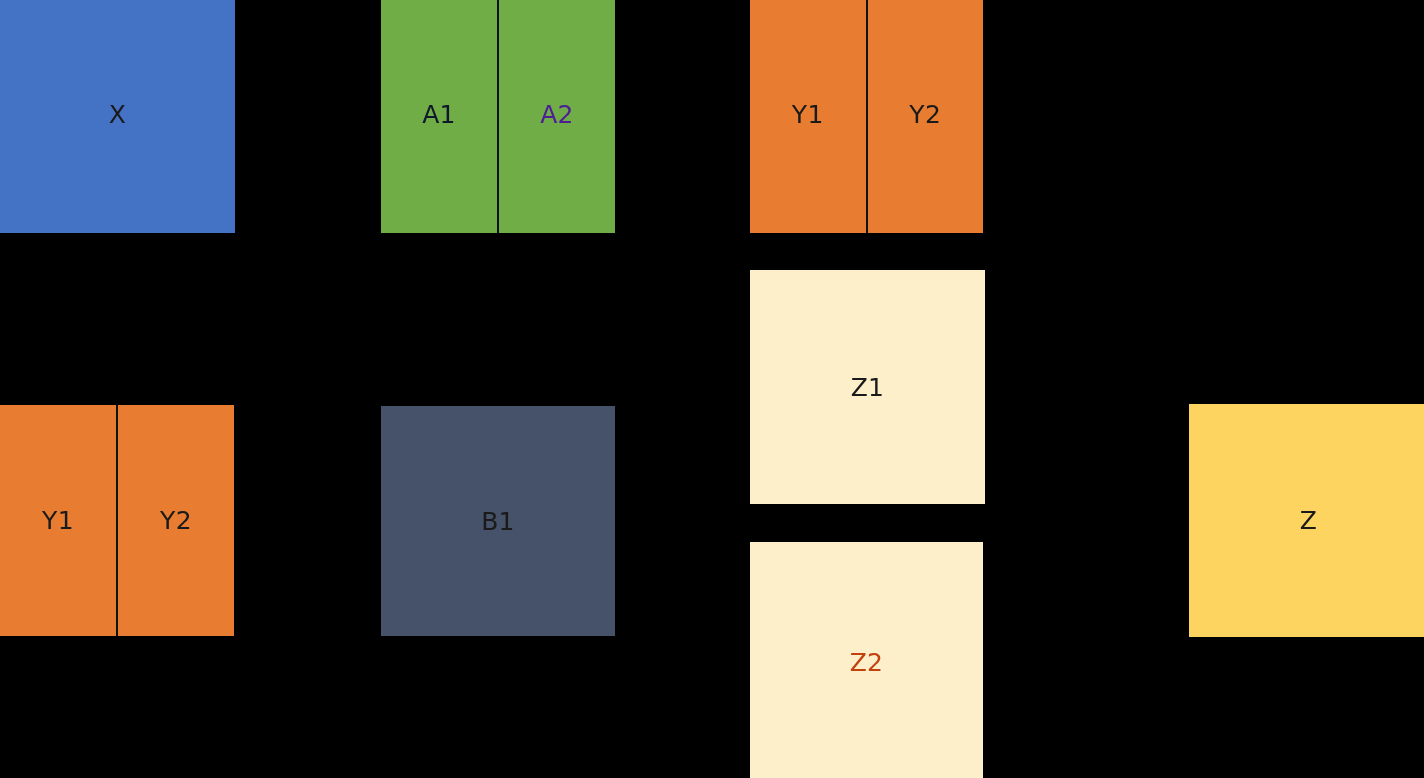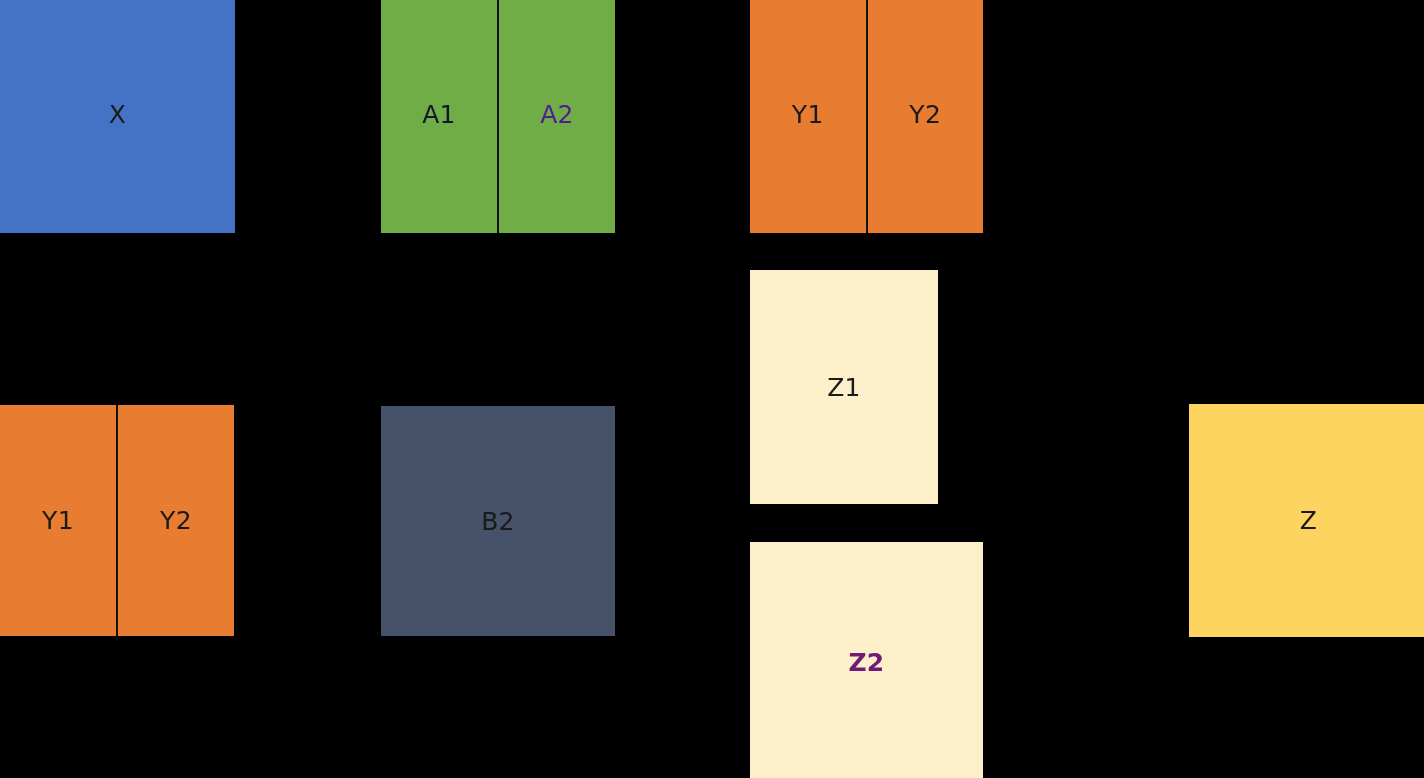--- a/index.html
+++ b/index.html
@@ -75,41 +75,41 @@
       </div>
     </div>
     <div class="node" style="left: 750px; top: -4px; width: 233px; height: 237px; background: rgb(232, 125, 49);">
       <div class="cell">
         <span class="cell-label" style="color: rgb(26, 26, 26);">Y1</span>
       </div>
       <div class="cell">
         <span class="cell-label" style="color: rgb(26, 26, 26);">Y2</span>
       </div>
     </div>
-    <div class="node" style="left: 750px; top: 270px; width: 188px; height: 234px; background: rgb(253, 239, 202);">
+    <div class="node" style="left: 750px; top: 270px; width: 235px; height: 234px; background: rgb(253, 239, 202);">
       <div class="cell">
         <span class="cell-label" style="color: rgb(26, 26, 26);">Z1</span>
       </div>
     </div>
     <div class="node" style="left: 0px; top: 405px; width: 234px; height: 231px; background: rgb(232, 125, 49);">
       <div class="cell">
         <span class="cell-label" style="color: rgb(26, 26, 26);">Y1</span>
       </div>
       <div class="cell">
         <span class="cell-label" style="color: rgb(26, 26, 26);">Y2</span>
       </div>
     </div>
     <div class="node vertical" style="left: 381px; top: 406px; width: 234px; height: 230px; background: rgb(69, 82, 105);">
       <div class="cell">
-        <span class="cell-label" style="color: rgb(26, 26, 26);">B2</span>
+        <span class="cell-label" style="color: rgb(26, 26, 26);">B1</span>
       </div>
     </div>
     <div class="node" style="left: 750px; top: 542px; width: 233px; height: 240px; background: rgb(253, 239, 202);">
       <div class="cell">
-        <span class="cell-label" style="color: #701a75; font-weight: bold;">Z2</span>
+        <span class="cell-label" style="color: #c2410c;">Z2</span>
       </div>
     </div>
     <div class="node" style="left: 1189px; top: 404px; width: 239px; height: 233px; background: rgb(253, 212, 95);">
       <div class="cell">
         <span class="cell-label" style="color: rgb(26, 26, 26);">Z</span>
       </div>
     </div>
   </div>
 
 </body></html>

